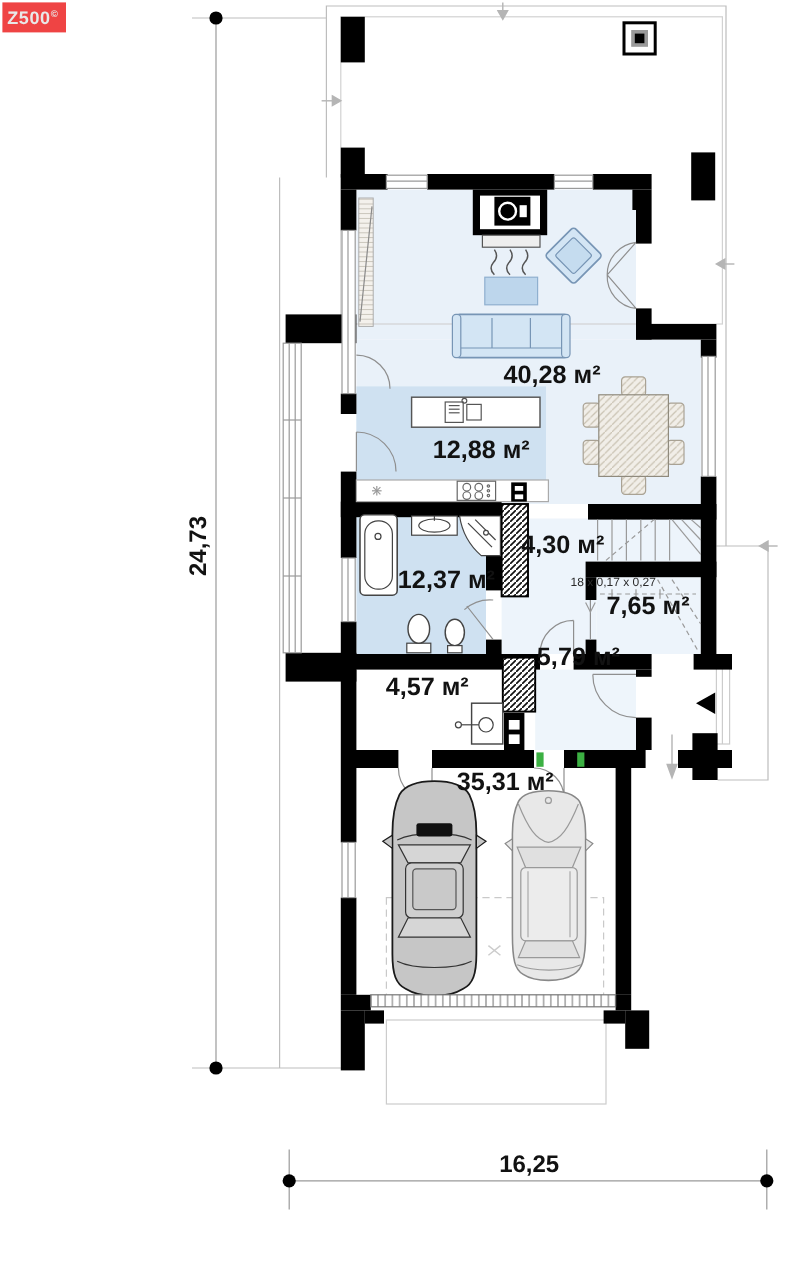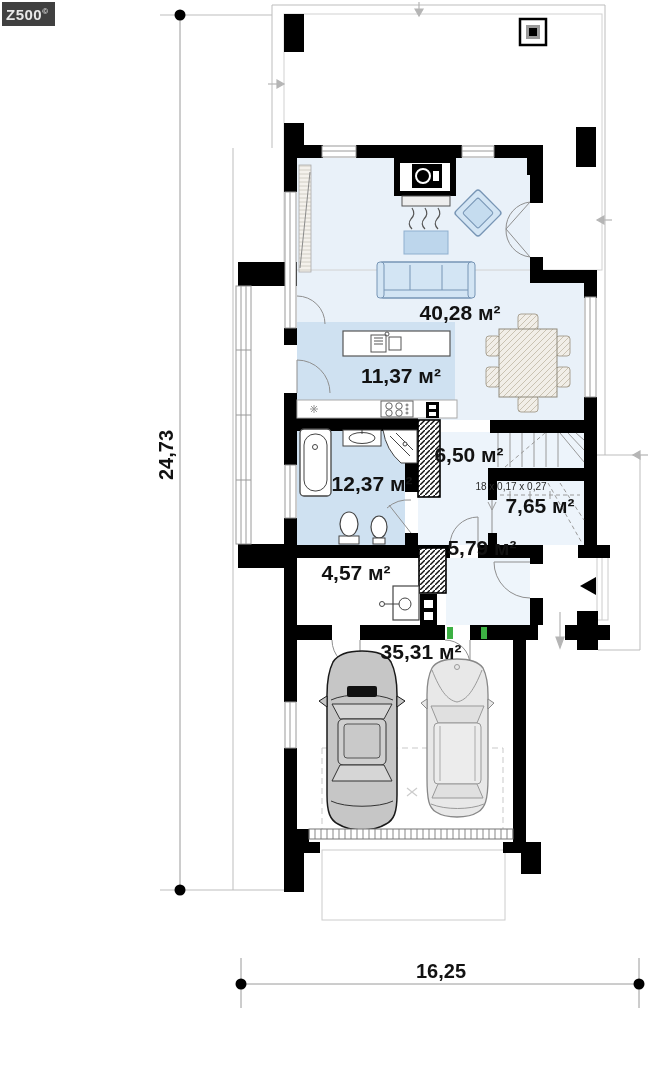--- a/index.html
+++ b/index.html
@@ -2,21 +2,21 @@
 <html><head>
 <meta charset="utf-8">
 <style>
   html,body{margin:0;padding:0;background:#fff;}
   .canvas{
     position:relative;width:655px;height:1065px;background:#ffffff;
     font-family:"Liberation Sans",sans-serif;overflow:hidden;
   }
   .plan-svg{position:absolute;left:0;top:0;}
   .logo{
-    position:absolute;left:2px;top:2px;background:#404040;color:#e8e8e8;
+    position:absolute;left:2px;top:2px;background:#ef4444;color:#e8e8e8;
     font-size:15px;font-weight:bold;padding:0 6px 2px 4px;line-height:19px;
     letter-spacing:0.5px;
   }
   .logo sup{font-size:8px;}
   .lbl{
     position:absolute;transform:translate(-50%,-50%);
     font-weight:bold;font-size:21px;color:#121212;white-space:nowrap;
   }
   .lbl-small{
     position:absolute;transform:translate(-50%,-50%);
@@ -378,22 +378,22 @@
     <line x1="639" y1="958" x2="639" y2="1008" stroke="#9a9a9a" stroke-width="1"></line>
     <line x1="241" y1="984" x2="639" y2="984" stroke="#9a9a9a" stroke-width="1"></line>
     <circle cx="241" cy="984" r="5.5" fill="#000"></circle>
     <circle cx="639" cy="984" r="5.5" fill="#000"></circle>
   </g>
 </svg>
 
 <div class="logo"><span>Z500</span><sup>©</sup></div>
 
 <span class="lbl" style="left:460px;top:313px;">40,28 м²</span>
-<span class="lbl" style="left:401px;top:376px;">11,37 м²</span>
-<span class="lbl" style="left:469px;top:455px;">6,50 м²</span>
+<span class="lbl" style="left:401px;top:376px;">12,88 м²</span>
+<span class="lbl" style="left:469px;top:455px;">4,30 м²</span>
 <span class="lbl" style="left:372px;top:484px;">12,37 м²</span>
 <span class="lbl" style="left:540px;top:506px;">7,65 м²</span>
 <span class="lbl" style="left:356px;top:573px;">4,57 м²</span>
 <span class="lbl" style="left:482px;top:548px;">5,79 м²</span>
 <span class="lbl" style="left:421px;top:652px;">35,31 м²</span>
 <span class="lbl-small" style="left:511px;top:442px;">18 x 0,17 x 0,27</span>
 
 <span class="dim dim-rot" style="left:166px;top:455px;">24,73</span>
 <span class="dim" style="left:441px;top:971px;">16,25</span>
 

